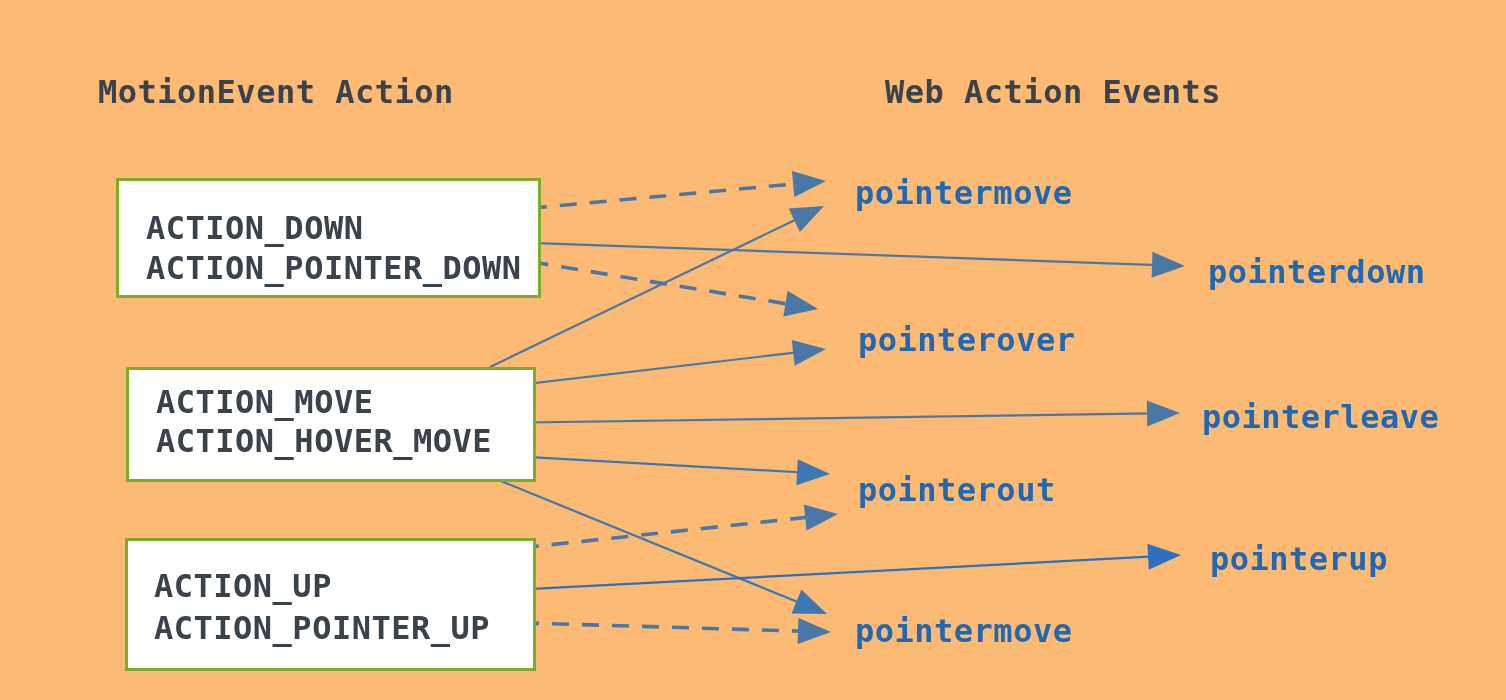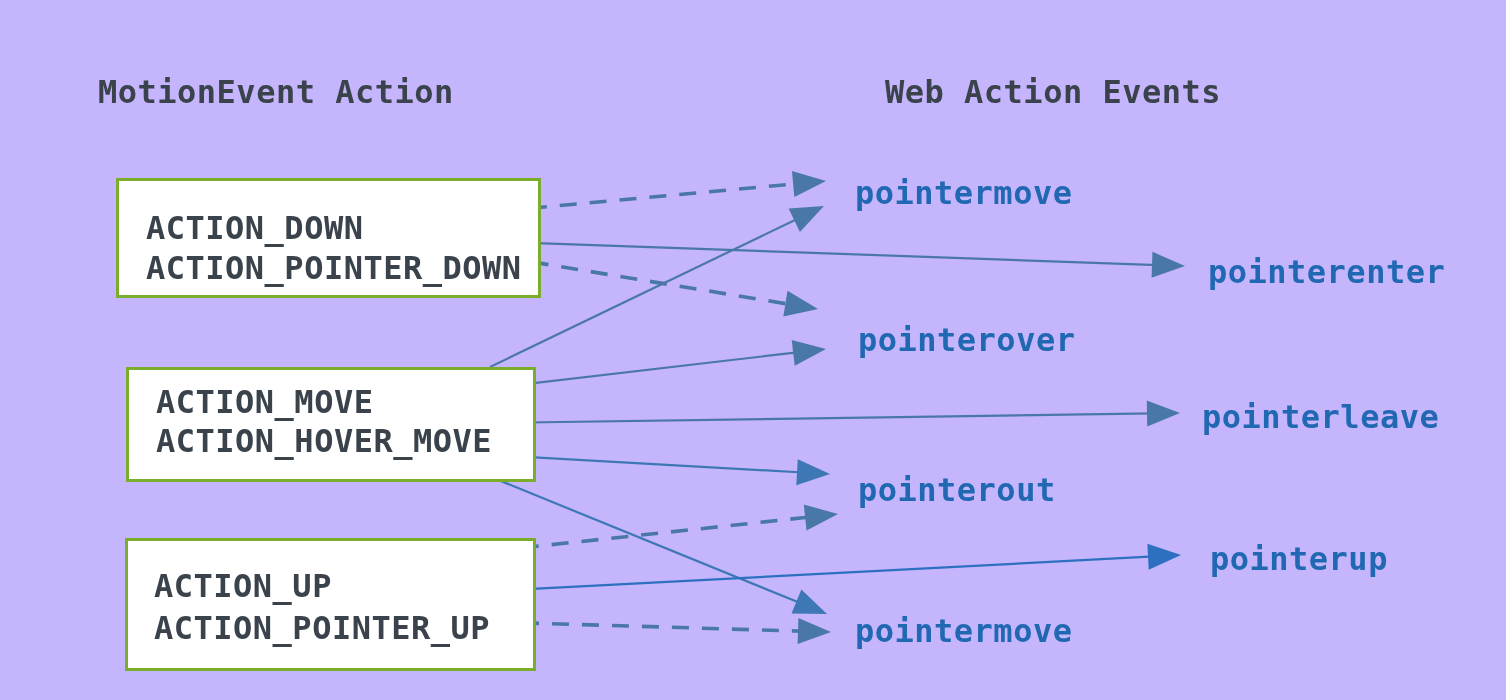--- a/index.html
+++ b/index.html
@@ -1,19 +1,19 @@
 <!DOCTYPE html>
 <html><head>
 <meta charset="utf-8">
 <style>
   html,body{margin:0;padding:0;background:#ffffff;}
   .canvas{
     position:relative;
     width:1506px;height:700px;
-    background:#c4b5fd;
+    background:#fdba74;
     overflow:hidden;
     font-family:"DejaVu Sans Mono","Liberation Mono",monospace;
   }
   .col-title{
     position:absolute;
     font-size:32px;font-weight:700;line-height:40px;
     color:#3a424b;letter-spacing:0.5px;white-space:nowrap;
   }
   .title-left{left:98px;top:72px;}
   .title-right{left:885px;top:72px;}
@@ -93,20 +93,20 @@
     <span class="ln">ACTION_MOVE</span>
     <span class="ln">ACTION_HOVER_MOVE</span>
   </div>
 
   <div class="action-box box-up">
     <span class="ln">ACTION_UP</span>
     <span class="ln">ACTION_POINTER_UP</span>
   </div>
 
   <div class="evt evt-enter">pointermove</div>
-  <div class="evt evt-down">pointerenter</div>
+  <div class="evt evt-down">pointerdown</div>
   <div class="evt evt-over">pointerover</div>
   <div class="evt evt-move">pointerleave</div>
   <div class="evt evt-out">pointerout</div>
   <div class="evt evt-up">pointerup</div>
   <div class="evt evt-leave">pointermove</div>
 
 </div>
 
 </body></html>

